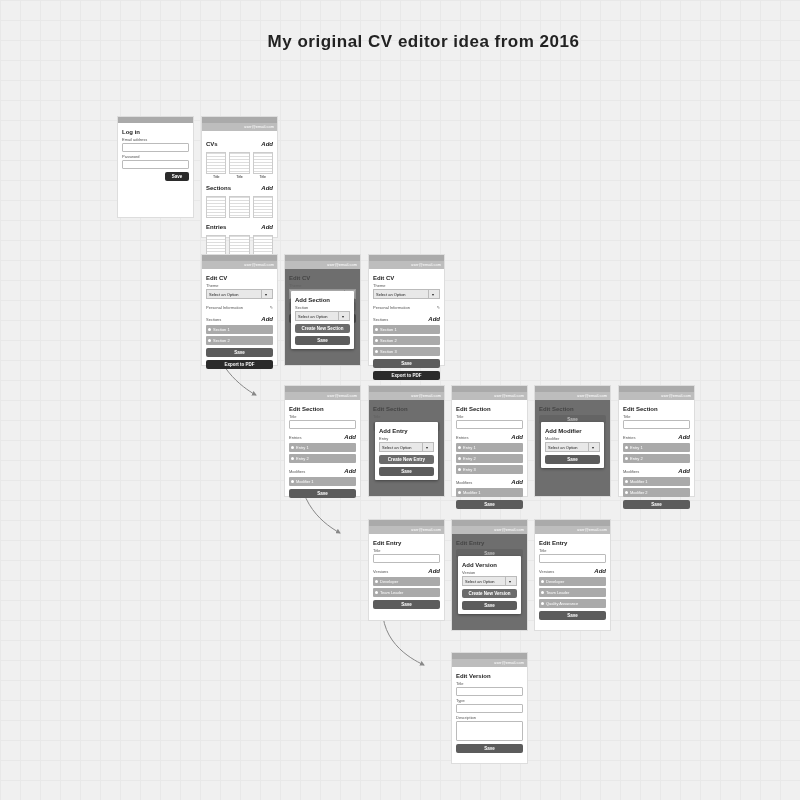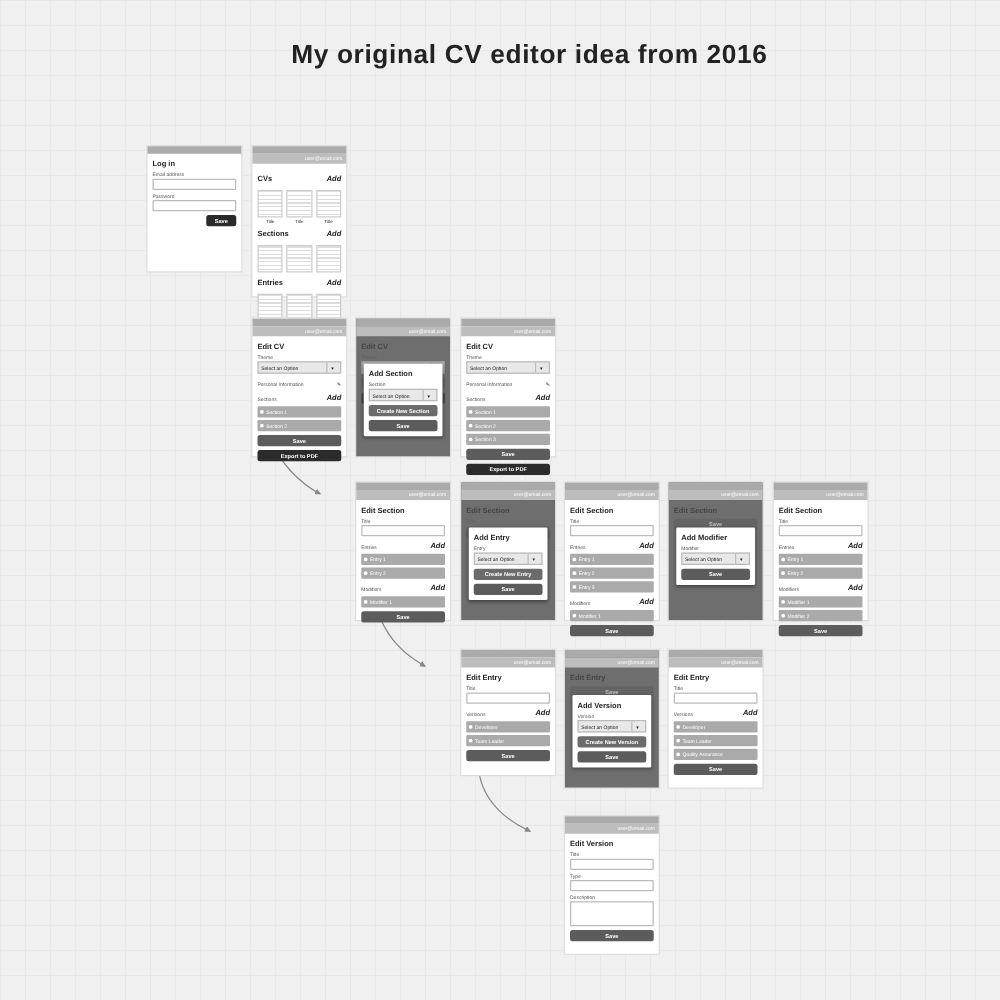--- a/index.html
+++ b/index.html
@@ -13,21 +13,21 @@
     font-family:Helvetica,Arial,sans-serif;
     font-size:5px;
     color:#222;
     overflow:hidden;
     position:relative;
   }
   .title{
     position:absolute;
     left:0;right:0;top:32px;
     text-align:center;
-    font-size:21px;
+    font-size:17px;
     font-weight:900;
     letter-spacing:.5px;
     padding-left:47px;
   }
   svg.arrows{position:absolute;left:0;top:0;pointer-events:none}
 
   .screen{
     position:absolute;
     width:75px;
     background:#fff;

